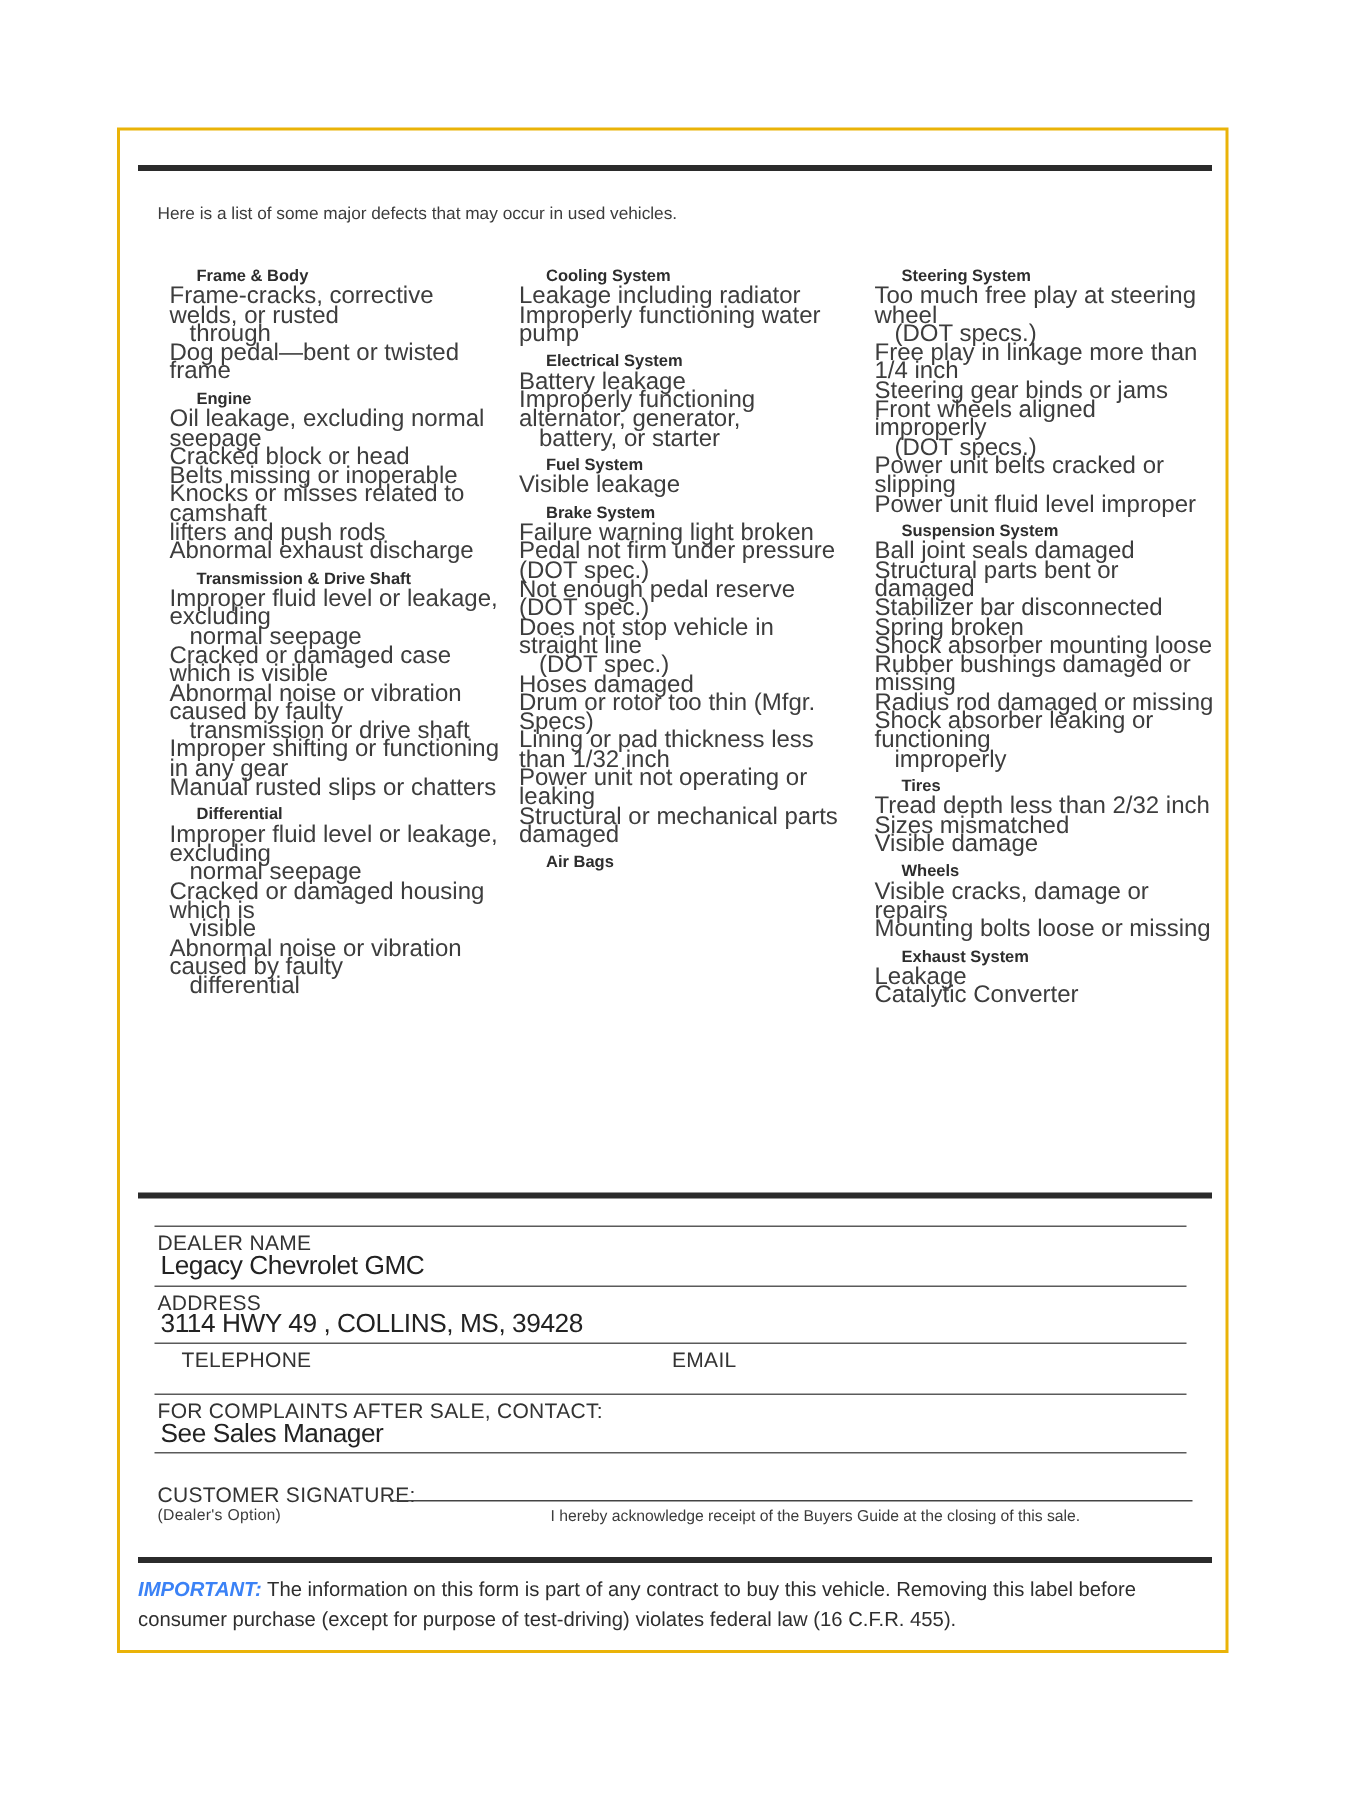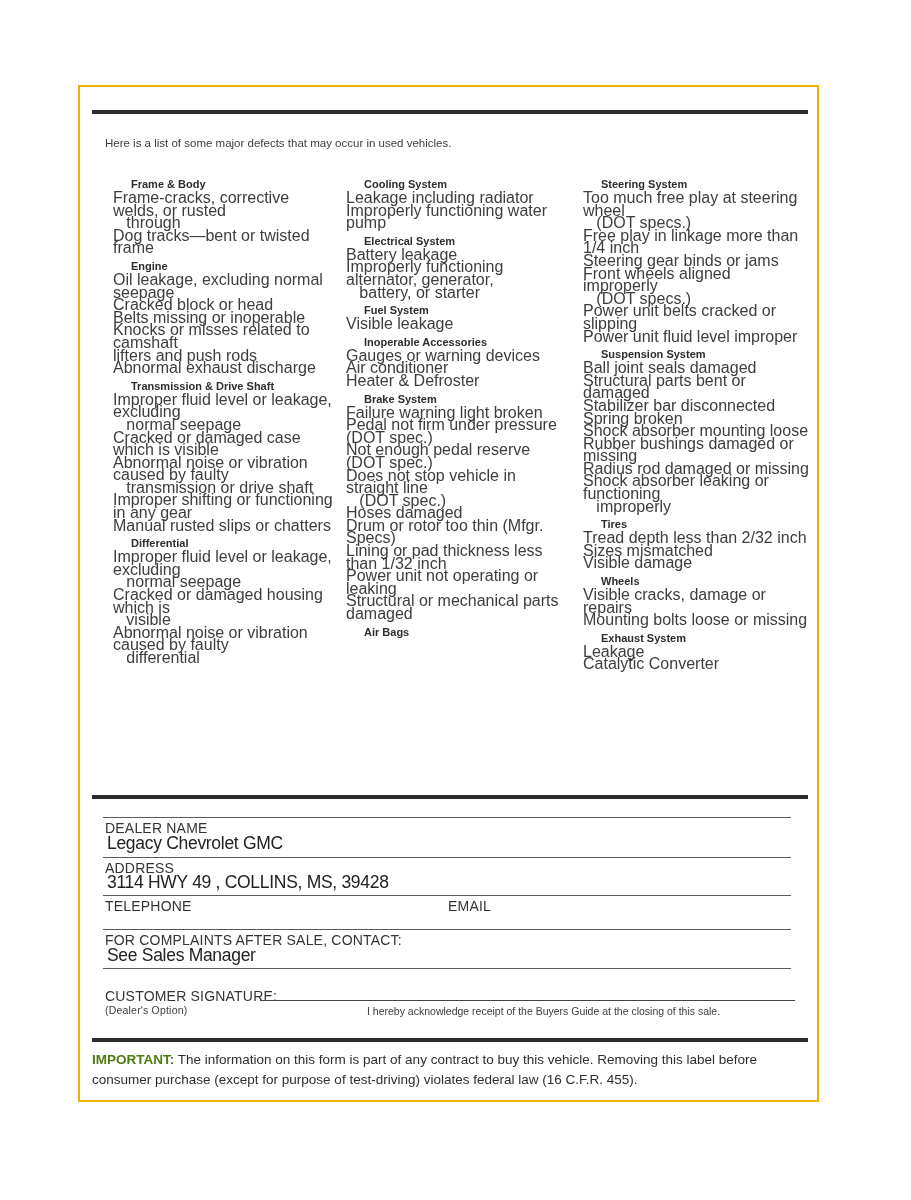--- a/index.html
+++ b/index.html
@@ -71,21 +71,21 @@
   }
   .form-value {
     position: absolute;
     left: 27px;
     font-size: 17.5px; color: #222222; letter-spacing: -0.3px;
   }
   .lbl-dealer { top: 733px; }
   .val-dealer { top: 746px; }
   .lbl-address { top: 773px; }
   .val-address { top: 785px; }
-  .lbl-phone { top: 811px; }
+  .lbl-phone { top: 811px; margin-left: 16px; }
   .lbl-email { top: 811px; left: 368px; }
   .lbl-complaints { top: 845px; }
   .val-complaints { top: 858px; }
 
   .lbl-signature { top: 901px; }
   .signature-line {
     position: absolute;
     top: 913px; left: 180px; width: 535px; height: 0;
     border-top: 1.5px solid #444444;
   }
@@ -94,39 +94,39 @@
     position: absolute;
     top: 918px; left: 263px;
     font-size: 10.5px; color: #3c3c3c; margin-left: 24px;
   }
 
   .important {
     position: absolute;
     top: 963px; left: 12px; width: 714px;
     font-size: 13.5px; color: #2e2e2e; line-height: 20px;
   }
-  .important b { color: #4d7c0f; }
+  .important b { color: #3b82f6; font-style: italic; }
 </style>
 </head>
 <body>
 
 <div class="canvas">
   <div class="sheet">
 
     <div class="thick-rule rule-top"></div>
 
     <p class="intro">Here is a list of some major defects that may occur in used vehicles.</p>
 
     <div id="defect-columns">
         <div class="defect-col col-0">
           <div class="defect-section">
             <div class="defect-heading">Frame &amp; Body</div>
             <div class="defect-item">Frame-cracks, corrective welds, or rusted
    through</div>
-            <div class="defect-item">Dog tracks—bent or twisted frame</div>
+            <div class="defect-item">Dog pedal—bent or twisted frame</div>
           </div>
           <div class="defect-section">
             <div class="defect-heading">Engine</div>
             <div class="defect-item">Oil leakage, excluding normal seepage</div>
             <div class="defect-item">Cracked block or head</div>
             <div class="defect-item">Belts missing or inoperable</div>
             <div class="defect-item">Knocks or misses related to camshaft
 lifters and push rods</div>
             <div class="defect-item">Abnormal exhaust discharge</div>
           </div>
@@ -158,26 +158,20 @@
           </div>
           <div class="defect-section">
             <div class="defect-heading">Electrical System</div>
             <div class="defect-item">Battery leakage</div>
             <div class="defect-item">Improperly functioning alternator, generator,
    battery, or starter</div>
           </div>
           <div class="defect-section">
             <div class="defect-heading">Fuel System</div>
             <div class="defect-item">Visible leakage</div>
-          </div>
-          <div class="defect-section">
-            <div class="defect-heading">Inoperable Accessories</div>
-            <div class="defect-item">Gauges or warning devices</div>
-            <div class="defect-item">Air conditioner</div>
-            <div class="defect-item">Heater &amp; Defroster</div>
           </div>
           <div class="defect-section">
             <div class="defect-heading">Brake System</div>
             <div class="defect-item">Failure warning light broken</div>
             <div class="defect-item">Pedal not firm under pressure (DOT spec.)</div>
             <div class="defect-item">Not enough pedal reserve (DOT spec.)</div>
             <div class="defect-item">Does not stop vehicle in straight line
    (DOT spec.)</div>
             <div class="defect-item">Hoses damaged</div>
             <div class="defect-item">Drum or rotor too thin (Mfgr. Specs)</div>

